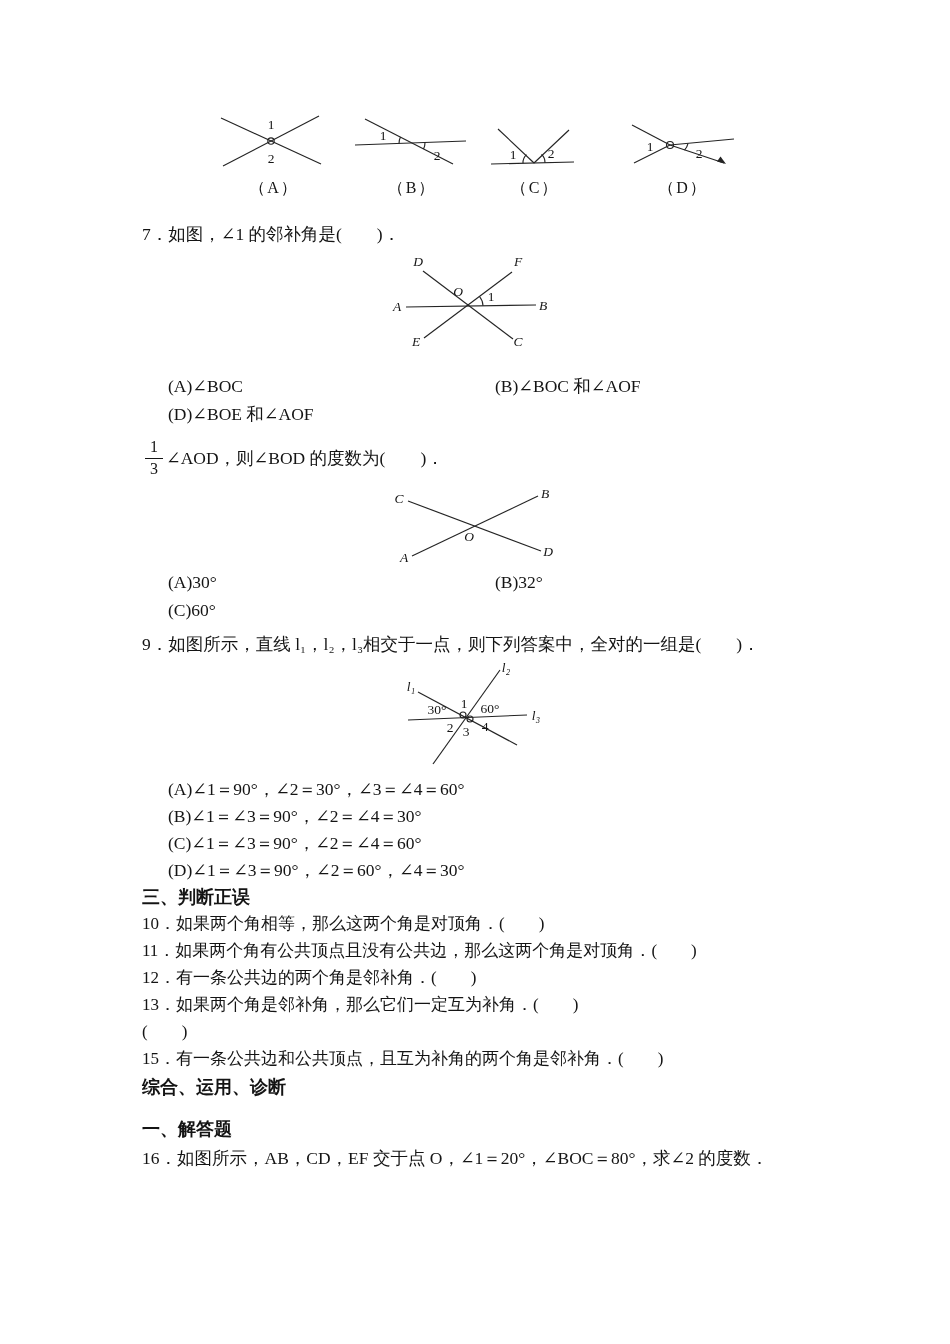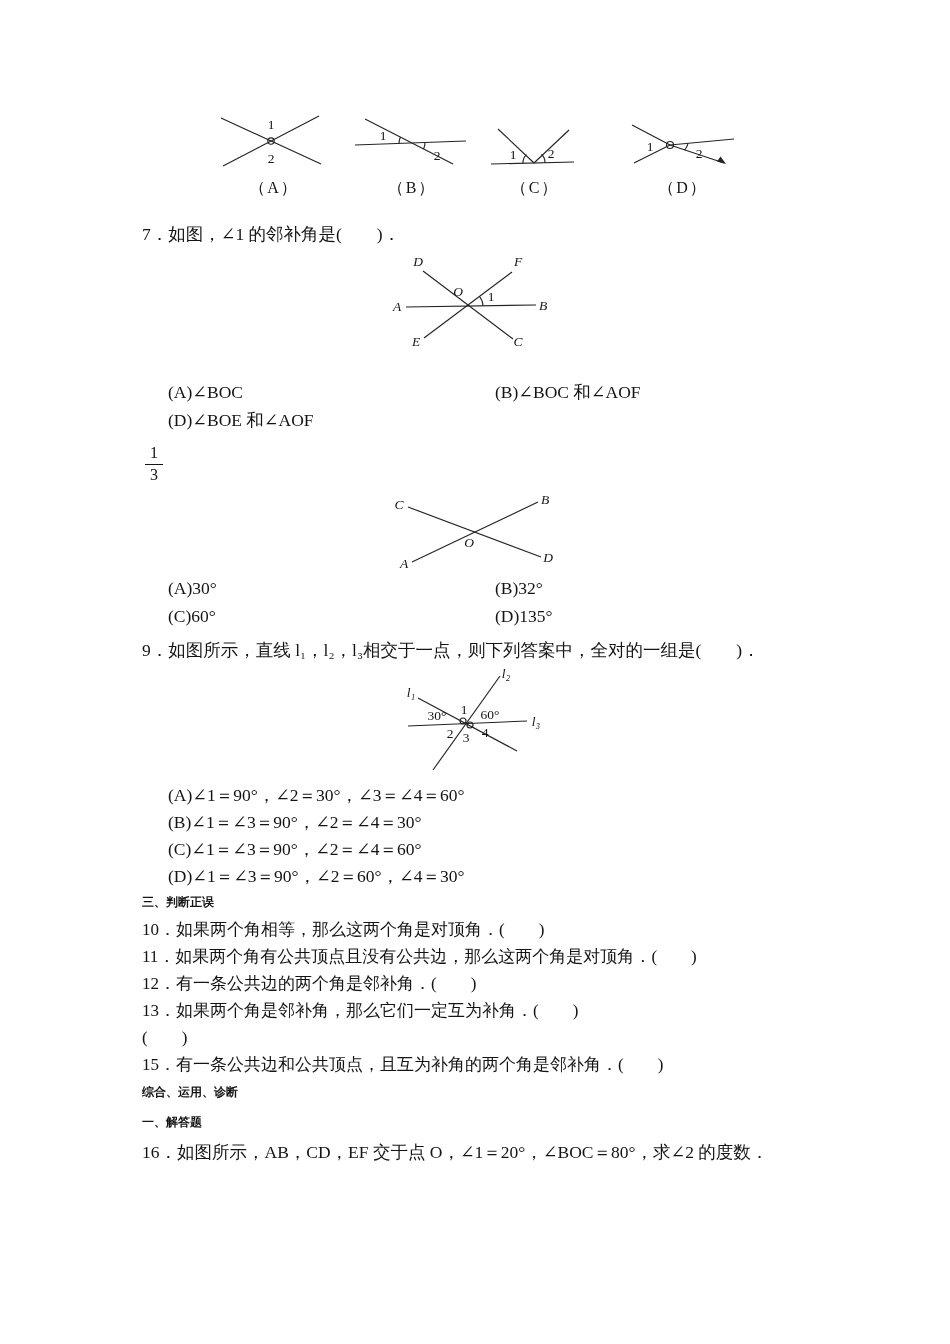--- a/index.html
+++ b/index.html
@@ -17,22 +17,22 @@
   .figrow{position:absolute;top:112px;left:0;width:950px;height:96px;}
   .figblock{position:absolute;top:0;text-align:center;}
   .figlabel{font-size:16px;margin-top:8px;letter-spacing:2px;}
   .content{position:absolute;top:0;left:0;width:806px;box-sizing:border-box;
     padding:220px 118px 0 142px;}
   .line{font-size:17.5px;line-height:28px;white-space:nowrap;}
   .figwrap{position:relative;}
   .opt2{display:grid;grid-template-columns:327px 1fr;padding-left:26px;}
   .optlist{padding-left:26px;}
   .optlist .line{line-height:27px;}
-  .heading{font-weight:bold;font-size:12px;line-height:26px;
-    font-family:Liberation Mono, monospace;white-space:nowrap;}
+  .heading{font-weight:bold;font-size:18px;line-height:26px;
+    font-family:Liberation Serif, serif;white-space:nowrap;}
   .center{text-align:left;}
   .judge{display:flex;justify-content:flex-start;font-size:17px;
     line-height:27px;padding-right:40px;white-space:nowrap;}
   .q8line{display:flex;align-items:center;height:52px;font-size:17.5px;
     white-space:nowrap;}
   .frac{display:inline-block;vertical-align:middle;text-align:center;
     font-size:16px;line-height:1.15;margin:0 3px;}
   .frac .num{display:block;border-bottom:1.3px solid #141414;padding:0 5px 1px;}
   .frac .den{display:block;padding:1px 5px 0;}
 </style>
@@ -109,50 +109,50 @@
         <text class="mathtxt" x="153" y="60" text-anchor="middle">B</text>
         <text class="mathtxt" x="28" y="16" text-anchor="middle">D</text>
         <text class="mathtxt" x="128" y="16" text-anchor="middle">F</text>
         <text class="mathtxt" x="26" y="96" text-anchor="middle">E</text>
         <text class="mathtxt" x="128" y="96" text-anchor="middle">C</text>
         <text class="mathtxt" x="68" y="46" text-anchor="middle">O</text>
         <text class="numtxt" x="101" y="51" text-anchor="middle">1</text>
       </svg>
     </div>
 
-    <div class="opt2" style="margin-top:26px;">
+    <div class="opt2" style="margin-top:20px;">
       <div class="line">(A)∠BOC</div>
       <div class="line">(B)∠BOC 和∠AOF</div>
       <div class="line">(D)∠BOE 和∠AOF</div>
     </div>
 
     <div class="q8line" style="margin-top:4px;">
       <span class="frac">
         <span class="num">1</span>
         <span class="den">3</span>
       </span>
+      <span>∠AOD，则∠BOD 的度数为(　　)．</span>
     </div>
 
     <div class="figwrap" style="height:84px;margin:0 0 0 248px;">
       <svg width="170" height="80" viewBox="0 0 170 80">
         <line x1="18" y1="17" x2="151" y2="67"></line>
         <line x1="22" y1="72" x2="148" y2="12"></line>
         <text class="mathtxt" x="9" y="19" text-anchor="middle">C</text>
         <text class="mathtxt" x="155" y="14" text-anchor="middle">B</text>
         <text class="mathtxt" x="14" y="78" text-anchor="middle">A</text>
         <text class="mathtxt" x="158" y="72" text-anchor="middle">D</text>
         <text class="mathtxt" x="79" y="57" text-anchor="middle">O</text>
       </svg>
     </div>
 
     <div class="opt2">
       <div class="line">(A)30°</div>
       <div class="line">(B)32°</div>
       <div class="line">(C)60°</div>
-      <div class="line">(D)135°</div>
     </div>
 
     <div class="line" style="margin-top:6px;">9．如图所示，直线 l₁，l₂，l₃相交于一点，则下列答案中，全对的一组是(　　)．</div>
 
     <div class="figwrap" style="height:112px;margin:2px 0 0 253px;">
       <svg width="210" height="112" viewBox="0 0 210 112">
         <line x1="13" y1="60" x2="132" y2="55"></line>
         <line x1="105" y1="10" x2="38" y2="104"></line>
         <line x1="23" y1="32" x2="122" y2="85"></line>
         <circle cx="68" cy="55" r="3"></circle>
@@ -197,18 +197,18 @@
     <div class="judge">
       <span>(　　)</span>
     </div>
     <div class="judge">
       <span>15．有一条公共边和公共顶点，且互为补角的两个角是邻补角．</span>
       <span>(　　)</span>
     </div>
 
     <div class="heading center" style="margin-top:2px;">综合、运用、诊断</div>
 
-    <div class="heading" style="margin-top:4px;">一、解答题</div>
+    <div class="heading" style="margin-top:16px;">一、解答题</div>
 
     <div class="line" style="margin-top:2px;">16．如图所示，AB，CD，EF 交于点 O，∠1＝20°，∠BOC＝80°，求∠2 的度数．</div>
 
   </div>
 </div>
 
 </body></html>

